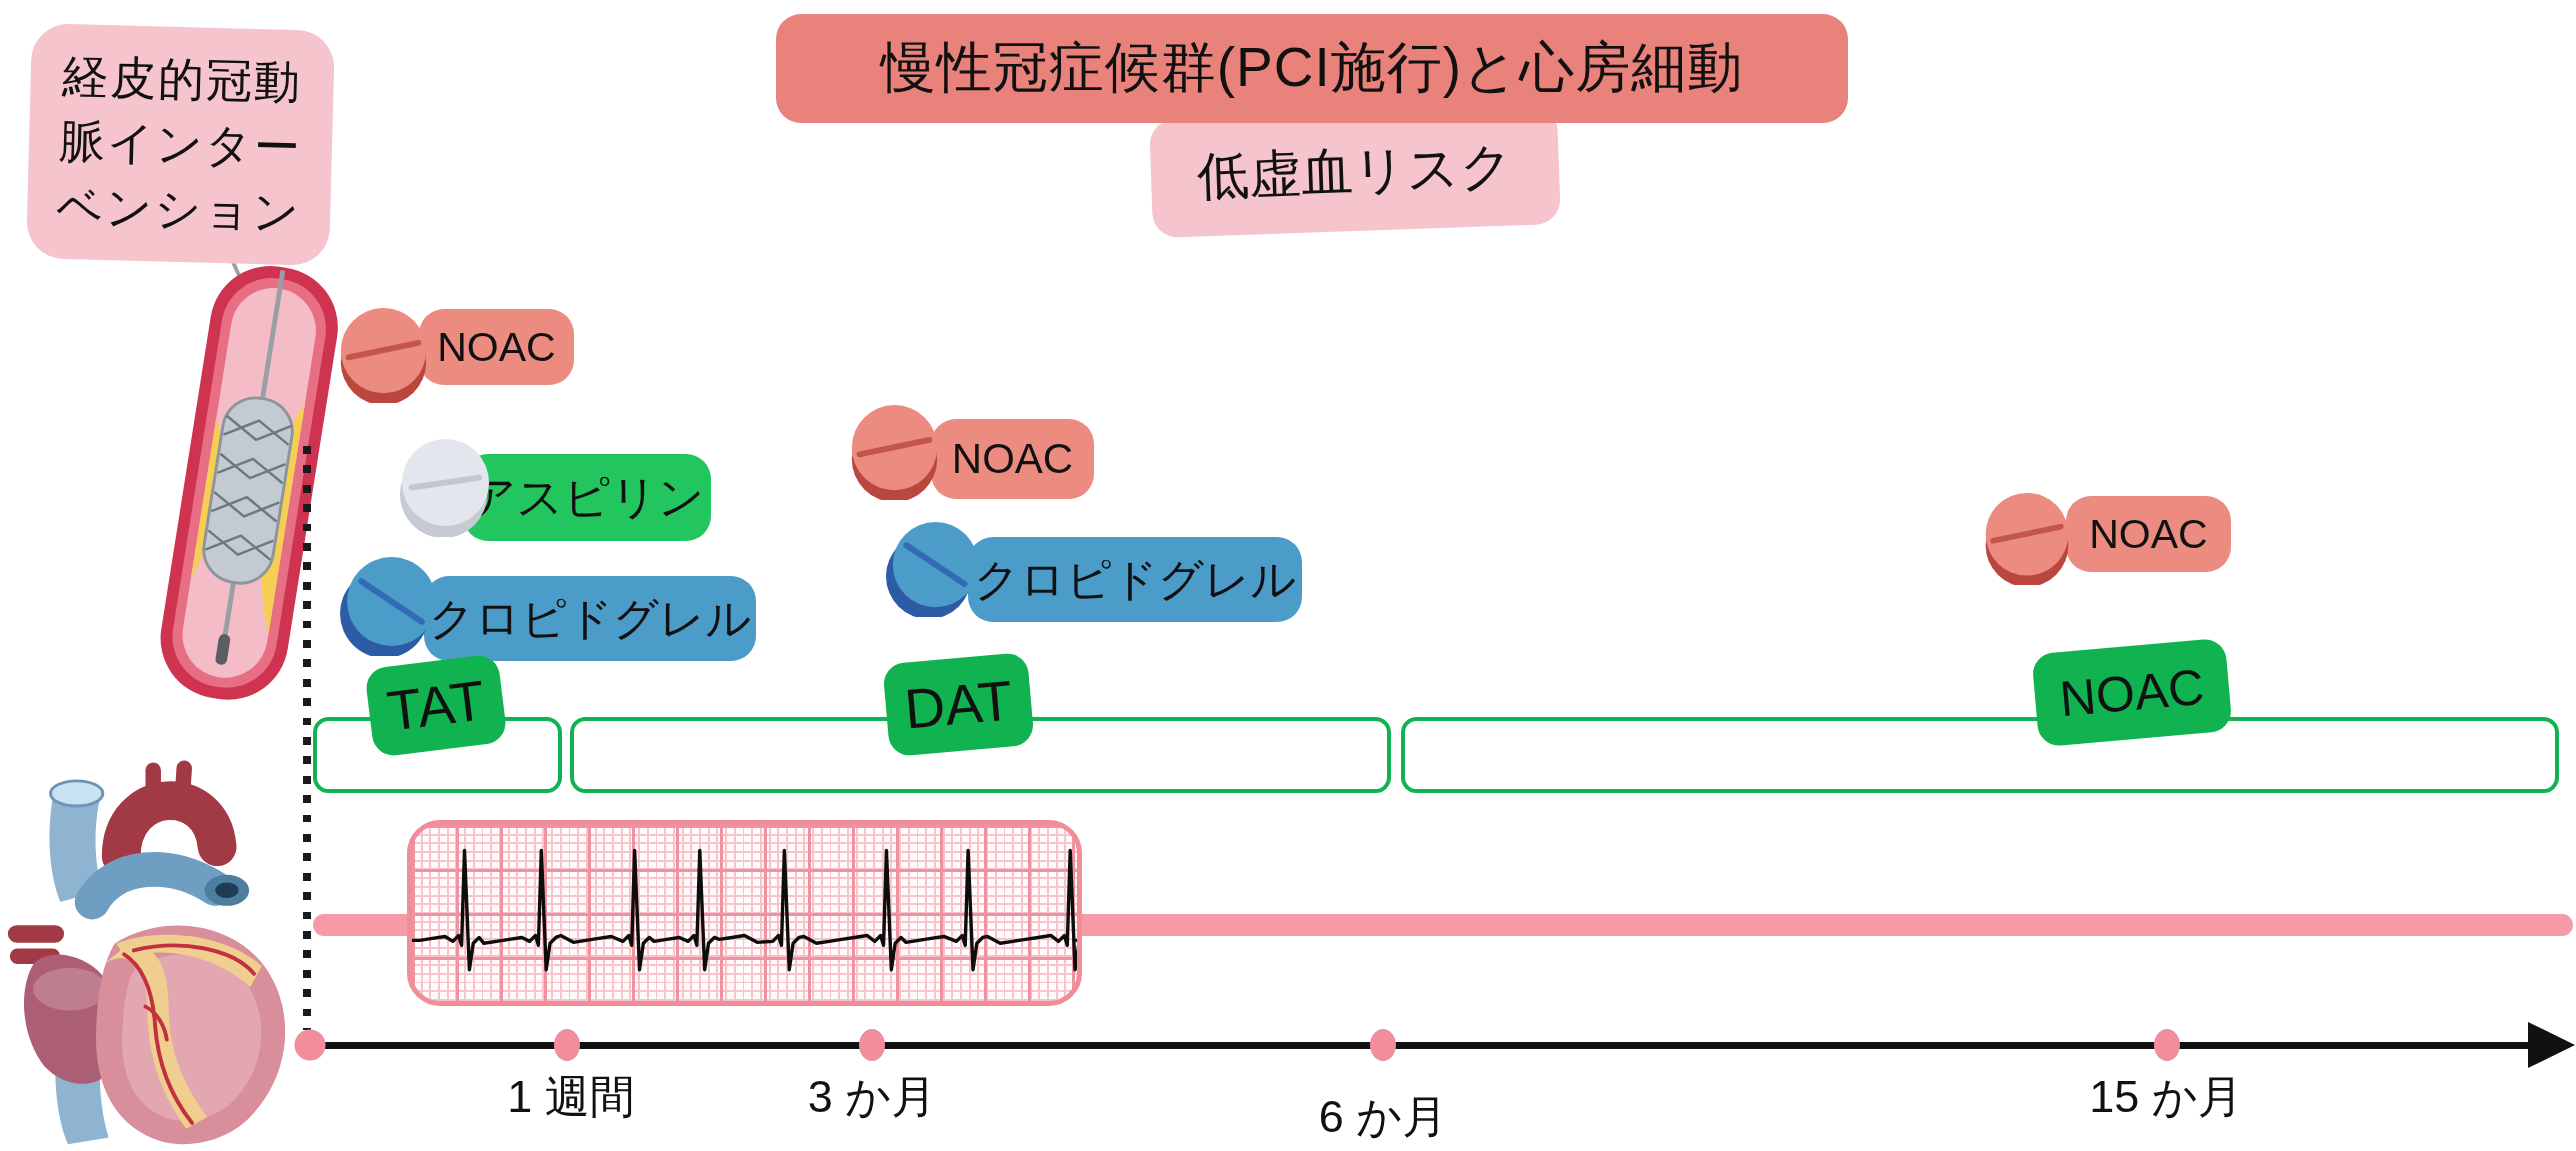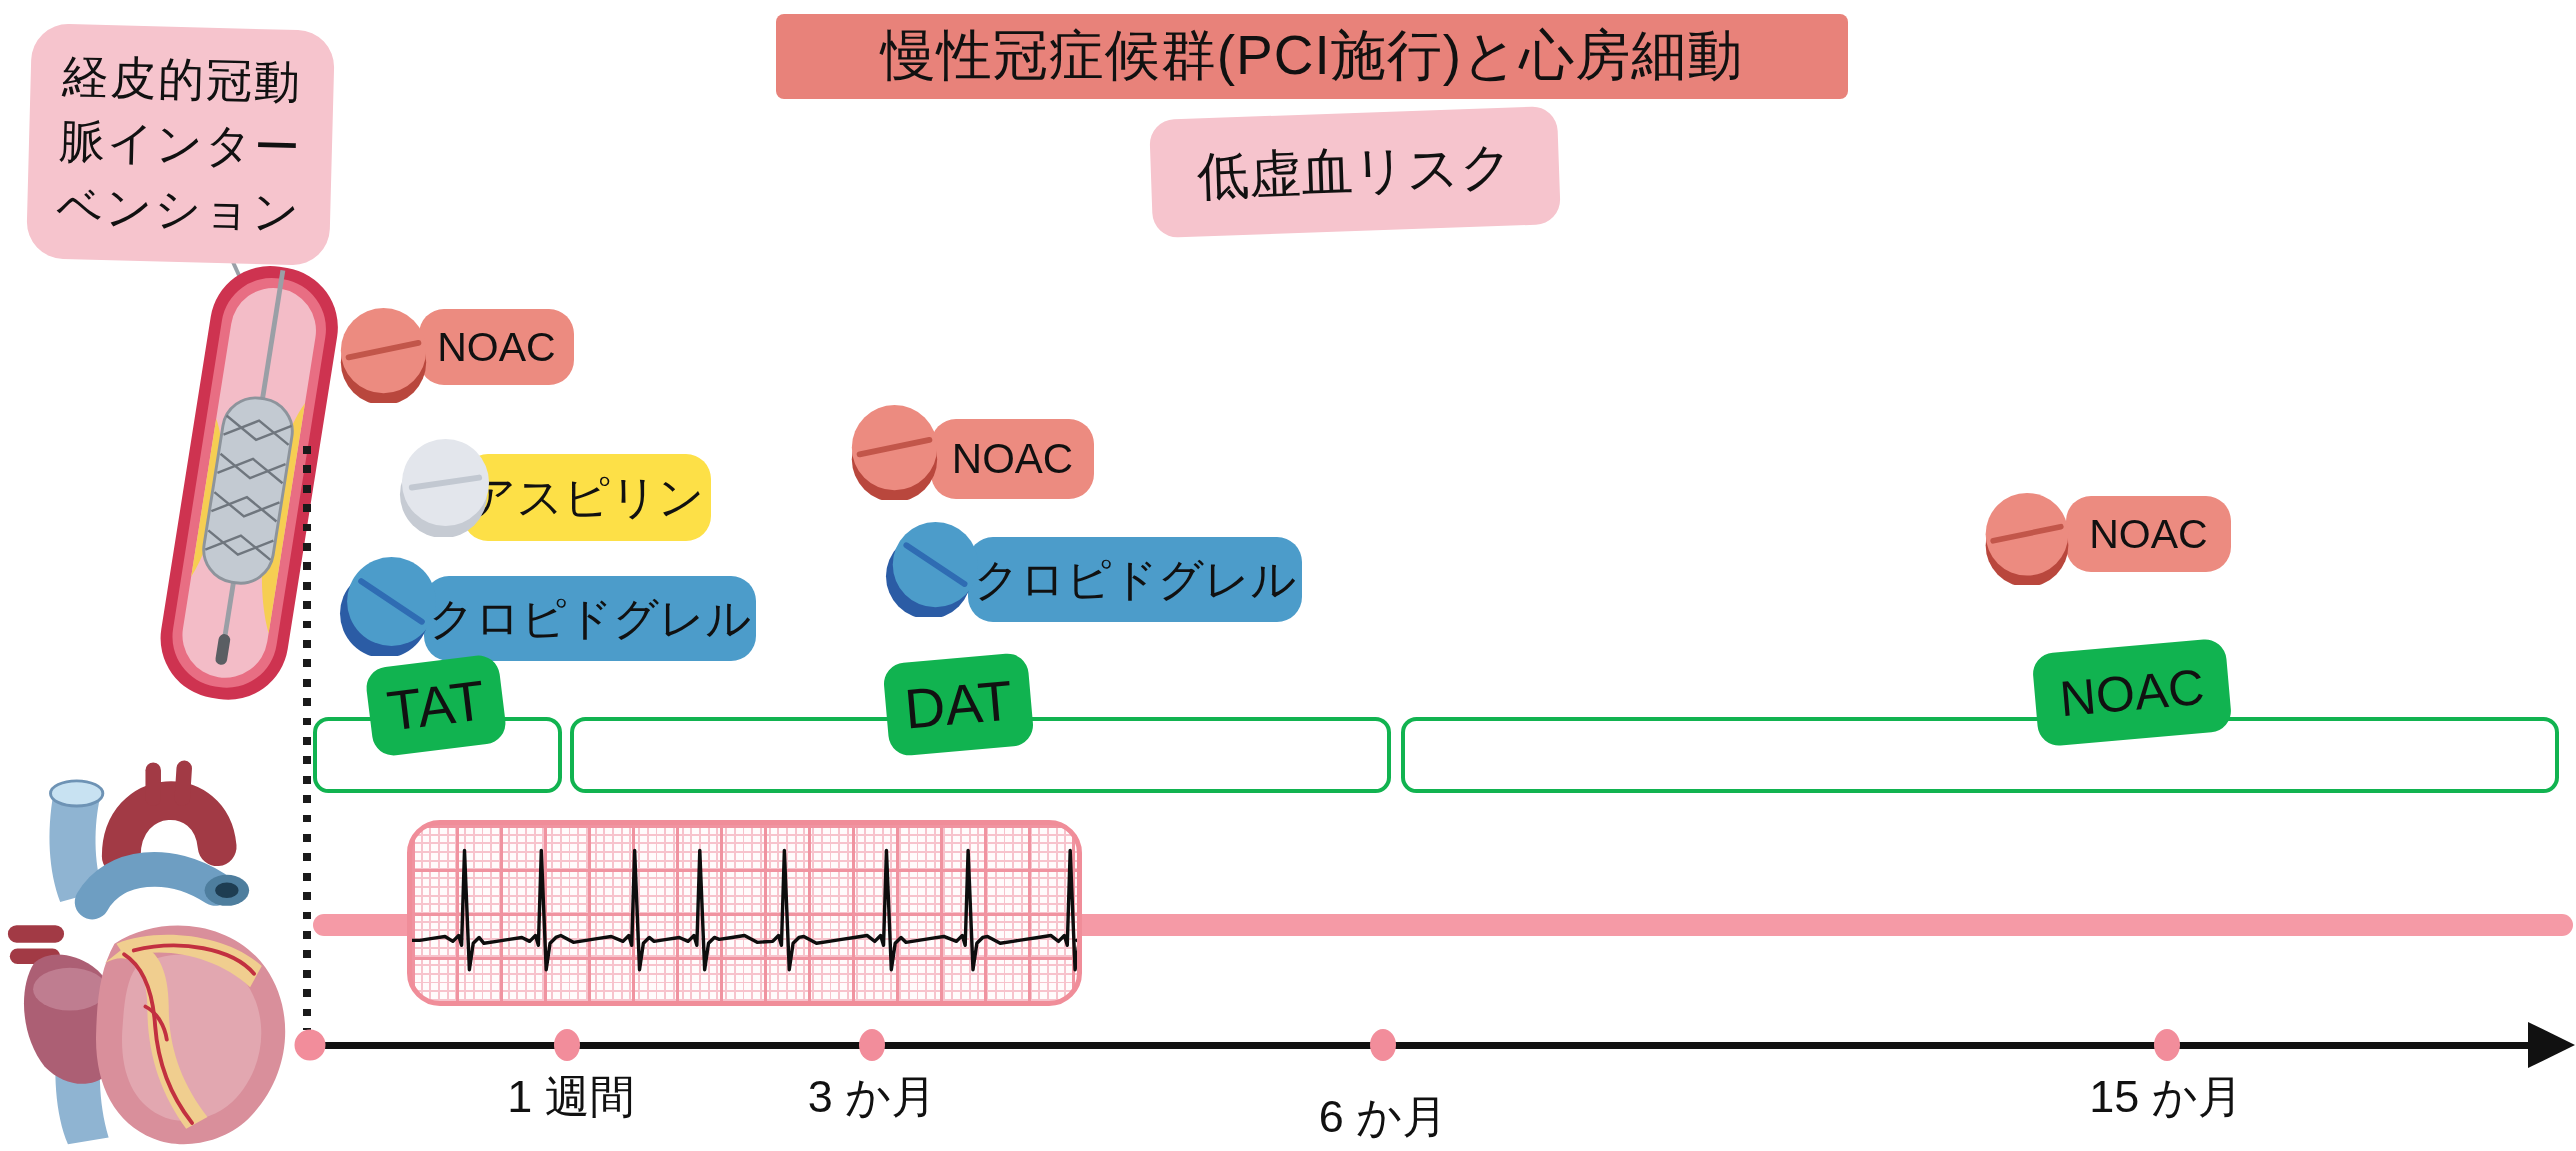--- a/index.html
+++ b/index.html
@@ -6,33 +6,33 @@
   body{font-family:"Liberation Sans","DejaVu Sans",sans-serif;color:#111;}
   #stage{position:relative;width:2576px;height:1151px;background:#fff;overflow:hidden;}
 
   .abs{position:absolute;}
   .center{display:flex;align-items:center;justify-content:center;text-align:center;}
 
   
   .pci-box{left:29px;top:27px;width:303px;height:235px;background:#F6C4CD;border-radius:37px;
            transform:rotate(1.5deg);font-size:46px;line-height:1.42;letter-spacing:1.9px;
            display:flex;flex-direction:column;align-items:center;justify-content:center;z-index:6;}
-  .title-box{left:776px;top:13.6px;width:1072px;height:85px;background:#E8827A;border-radius:8px;
+  .title-box{left:776px;top:13.6px;width:1072px;height:109px;background:#E8827A;border-radius:25px;
            font-size:55px;font-weight:500;letter-spacing:1px;z-index:6;}
   .risk-box{left:1151px;top:113px;width:408px;height:118px;background:#F6C4CD;border-radius:25px;
            transform:rotate(-2deg);font-size:52px;font-weight:500;z-index:5;}
 
   
   .dotted-line{left:303px;top:446px;width:7.8px;height:584px;z-index:1;
      background:repeating-linear-gradient(to bottom,#1a1a1a 0 7.8px,transparent 7.8px 19.4px);}
 
   
   .pill{z-index:4;}
   .pill-label{background:#EC8B80;border-radius:25px;z-index:3;font-size:43px;}
-  .pill-label.gray{background:#fde047;}
+  .pill-label.gray{background:#22c55e;}
   .pill-label.blue{background:#4C9CCA;}
 
   
   .gbox{border:4.8px solid #11B350;border-radius:15.5px;background:#fff;z-index:2;}
   .tag{background:#11B350;border-radius:21.3px;z-index:5;font-size:56px;}
 
   
   .ecg-panel{left:407px;top:820px;width:675px;height:186px;border:5.8px solid #F08D99;border-radius:33px;
      box-sizing:border-box;background-color:#FFFBFB;z-index:2;overflow:hidden;
      background-image:

